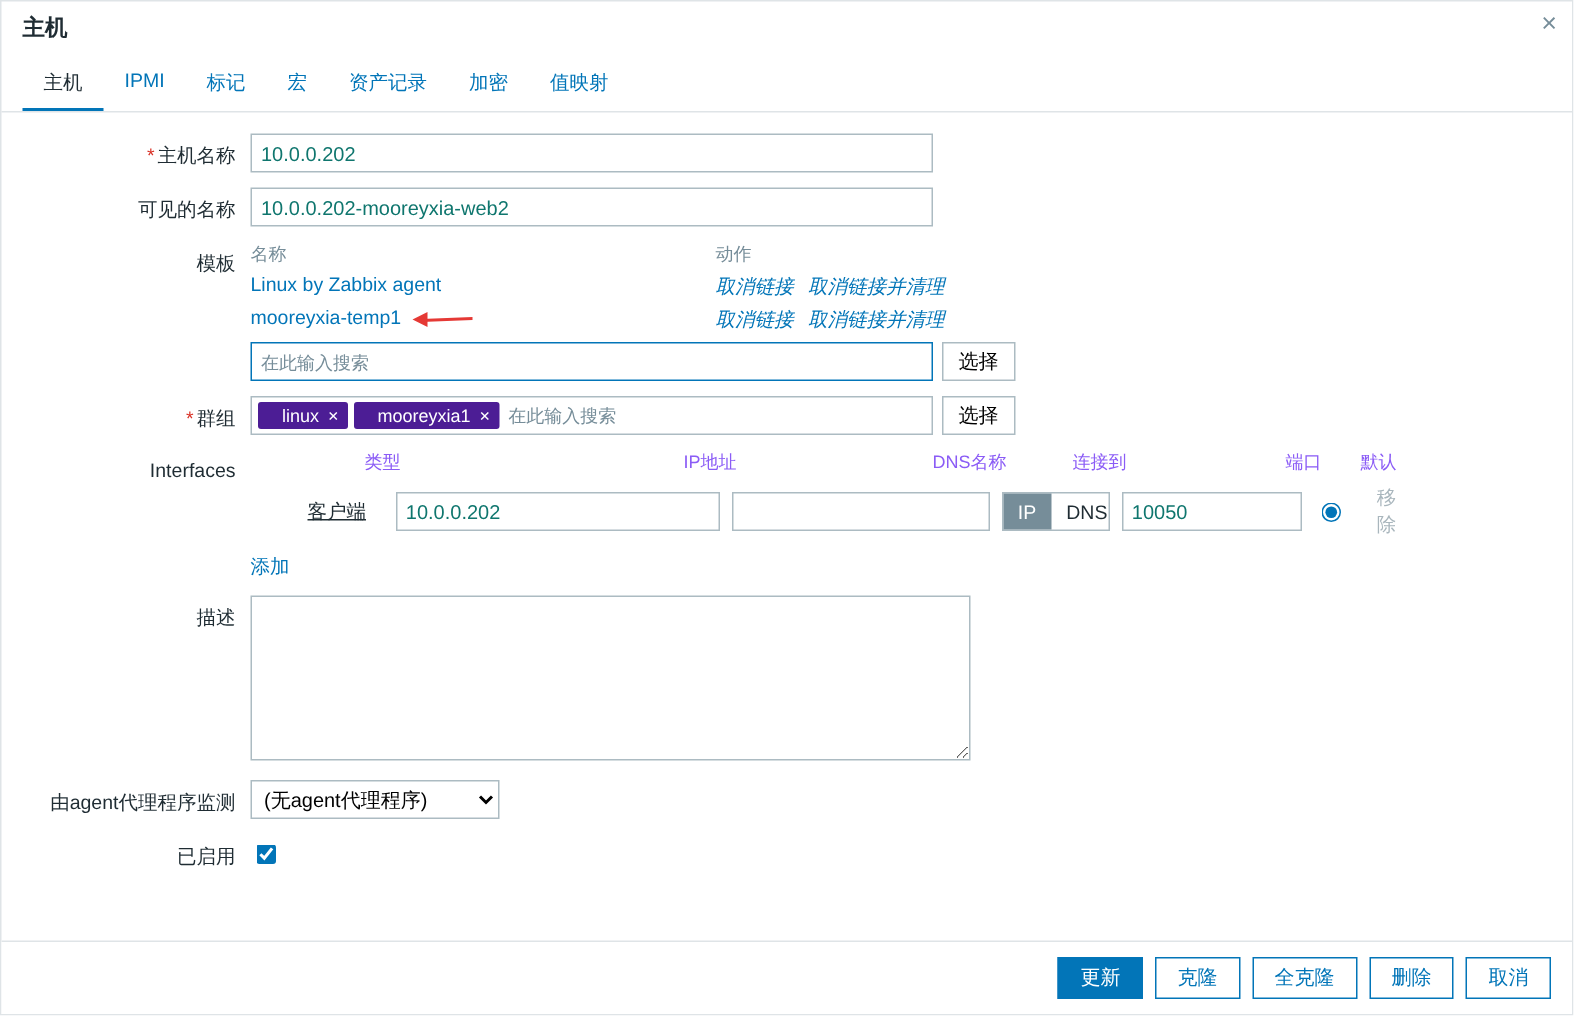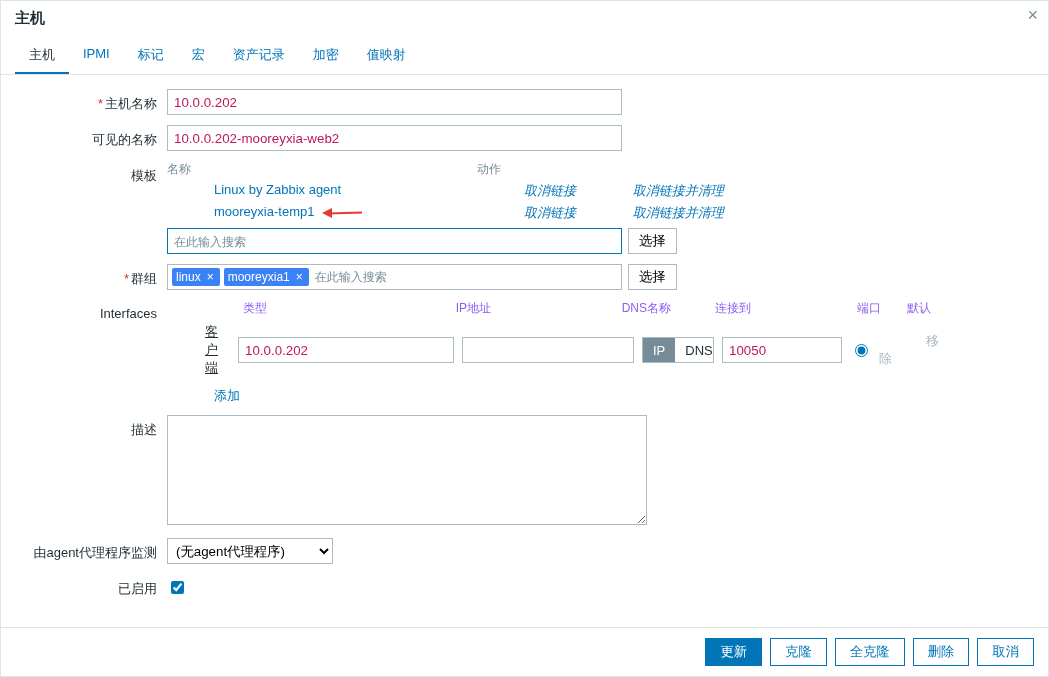--- a/index.html
+++ b/index.html
@@ -8,36 +8,36 @@
   .dlg-title { padding:8px 14px; font-size:15px; font-weight:bold; color:#1f2c33; border-bottom:0px solid #e2e3e3; }
   .close-x { position:absolute; top:4px; right:10px; color:#768d99; font-size:18px; cursor:pointer; user-select:none; }
   .tabs { display:flex; gap:0; padding:4px 14px 0 14px; border-bottom:1px solid #dfe4e7; }
   .tab { padding:6px 14px 8px; color:#0275b8; cursor:pointer; font-size:13px; }
   .tab.active { color:#1f2c33; border-bottom:2px solid #0275b8; font-weight:normal; }
   .body { padding:14px 16px 8px 16px; }
   .row { display:flex; align-items:flex-start; margin-bottom:10px; }
   .lbl { width:150px; text-align:right; padding-right:10px; color:#1f2c33; padding-top:6px; flex-shrink:0; }
   .lbl .req { color:#d93025; margin-right:2px; }
   .fld { flex: 0 0 auto; }
-  input[type=text].txt { height:26px; padding:2px 6px; border:1px solid #acbbc2; background:#fff; color:#be185d; }
+  input[type=text].txt { height:26px; padding:2px 6px; border:1px solid #acbbc2; background:#fff; color:#0f766e; }
   input[type=text].txt.w450 { width:455px; }
   textarea.ta { width:480px; height:110px; border:1px solid #acbbc2; padding:4px 6px; resize:both; }
   select.sel { height:26px; border:1px solid #acbbc2; padding:2px 4px; width:166px; background:#fff; }
 
   .tmpl-headers { display:flex; color:#768d99; font-size:12px; margin-bottom:4px; }
   .tmpl-name-col { width:310px; }
   .tmpl-act-col { }
   .tmpl-row { display:flex; margin-bottom:4px; }
-  .link { color:#0275b8; cursor:pointer; text-decoration:none;margin-left:47px; }
+  .link { color:#0275b8; cursor:pointer; text-decoration:none; }
   .tmpl-row .tmpl-name-col a { color:#0275b8; }
   .act-links a { margin-right:6px;font-style:italic; }
 
   .multiselect { display:flex; align-items:stretch; }
   .ms-box { border:1px solid #acbbc2; width:455px; min-height:26px; padding:2px 4px; display:flex; flex-wrap:wrap; align-items:center; gap:4px; }
-  .tag { background:#3b82f6; color:#fff; border-radius:2px; padding:2px 6px 2px 4px; font-size:12px; display:inline-flex; align-items:center; }
+  .tag { background:#4c1d95; color:#fff; border-radius:2px; padding:2px 6px 2px 16px; font-size:12px; display:inline-flex; align-items:center; }
   .tag .x { margin-left:6px; color:#fff; cursor:pointer; }
   .ms-input { border:none; outline:none; flex:1; min-width:120px; font-size:12px; color:#768d99; }
   .ms-input::placeholder { color:#768d99; }
   .btn-select { margin-left:6px; height:26px; padding:0 10px; border:1px solid #acbbc2; background:#fff; cursor:pointer; }
 
   .iface-head { display:flex; color:#8b5cf6; font-size:12px; margin-bottom:6px;text-align:right; }
   .iface-head > div { padding-right:8px; }
   .c-type { width:70px; }
   .c-ip   { width:224px; }
   .c-dns  { width:180px; }

